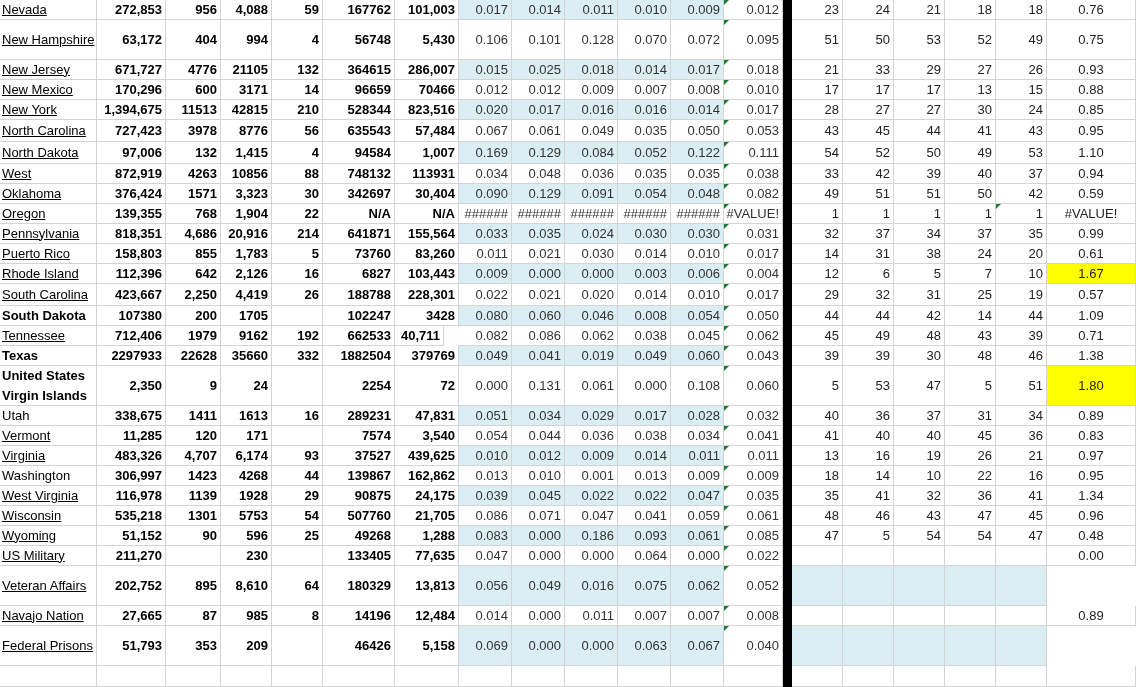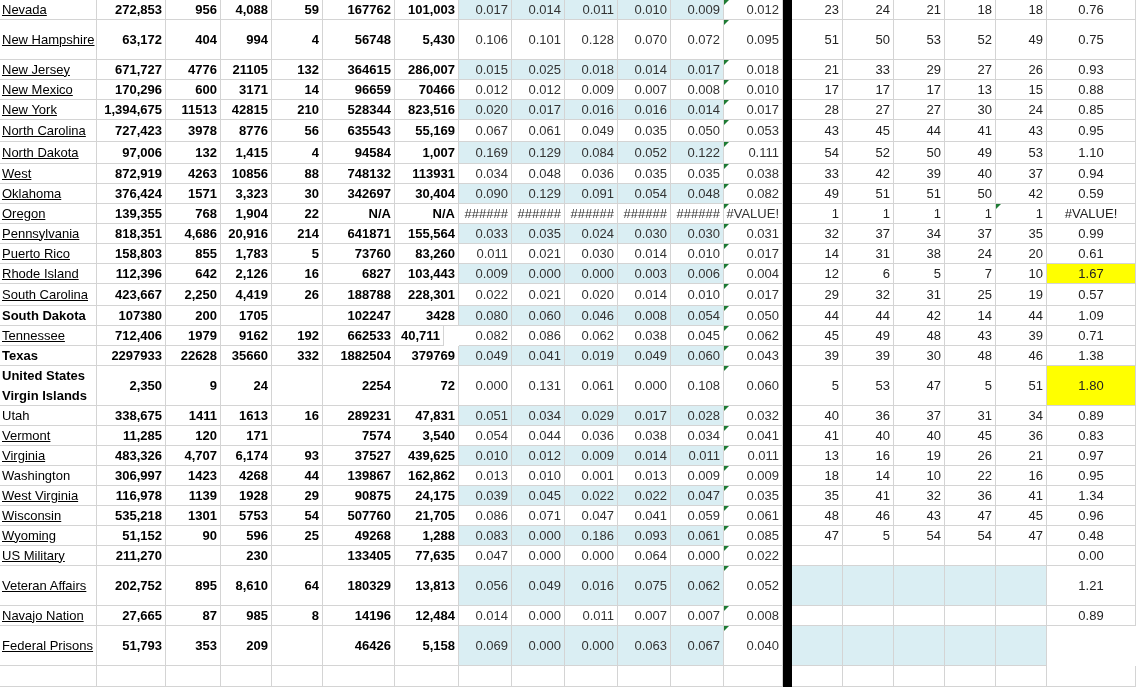--- a/index.html
+++ b/index.html
@@ -146,21 +146,21 @@
     </div>
     <div class="row" style="top: 120px; height: 22px;">
       <div class="cell name" style="left: 0px; width: 97px;">
         <span>North Carolina</span>
       </div>
       <div class="cell num" style="left: 97px; width: 69px;">727,423</div>
       <div class="cell num" style="left: 166px; width: 55px;">3978</div>
       <div class="cell num" style="left: 221px; width: 51px;">8776</div>
       <div class="cell num" style="left: 272px; width: 51px;">56</div>
       <div class="cell num" style="left: 323px; width: 72px;">635543</div>
-      <div class="cell num" style="left: 395px; width: 64px;">55,169</div>
+      <div class="cell num" style="left: 395px; width: 64px;">57,484</div>
       <div class="cell ratio" style="left: 459px; width: 53px;">0.067</div>
       <div class="cell ratio" style="left: 512px; width: 53px;">0.061</div>
       <div class="cell ratio" style="left: 565px; width: 53px;">0.049</div>
       <div class="cell ratio" style="left: 618px; width: 53px;">0.035</div>
       <div class="cell ratio" style="left: 671px; width: 53px;">0.050</div>
       <div class="cell ratio tri" style="left: 724px; width: 59px;">0.053</div>
       <div class="cell rank" style="left: 792px; width: 51px;">43</div>
       <div class="cell rank" style="left: 843px; width: 51px;">45</div>
       <div class="cell rank" style="left: 894px; width: 51px;">44</div>
       <div class="cell rank" style="left: 945px; width: 51px;">41</div>
@@ -641,21 +641,20 @@
       <div class="cell ratio blue" style="left: 512px; width: 53px;">0.049</div>
       <div class="cell ratio blue" style="left: 565px; width: 53px;">0.016</div>
       <div class="cell ratio blue" style="left: 618px; width: 53px;">0.075</div>
       <div class="cell ratio blue" style="left: 671px; width: 53px;">0.062</div>
       <div class="cell ratio tri" style="left: 724px; width: 59px;">0.052</div>
       <div class="cell rank blue" style="left: 792px; width: 51px;"></div>
       <div class="cell rank blue" style="left: 843px; width: 51px;"></div>
       <div class="cell rank blue" style="left: 894px; width: 51px;"></div>
       <div class="cell rank blue" style="left: 945px; width: 51px;"></div>
       <div class="cell rank blue" style="left: 996px; width: 51px;"></div>
-      <div class="cell score" style="left: 1047px; width: 89px;">1.21</div>
     </div>
     <div class="row" style="top: 606px; height: 20px;">
       <div class="cell name" style="left: 0px; width: 97px;">
         <span>Navajo Nation</span>
       </div>
       <div class="cell num" style="left: 97px; width: 69px;">27,665</div>
       <div class="cell num" style="left: 166px; width: 55px;">87</div>
       <div class="cell num" style="left: 221px; width: 51px;">985</div>
       <div class="cell num" style="left: 272px; width: 51px;">8</div>
       <div class="cell num" style="left: 323px; width: 72px;">14196</div>

